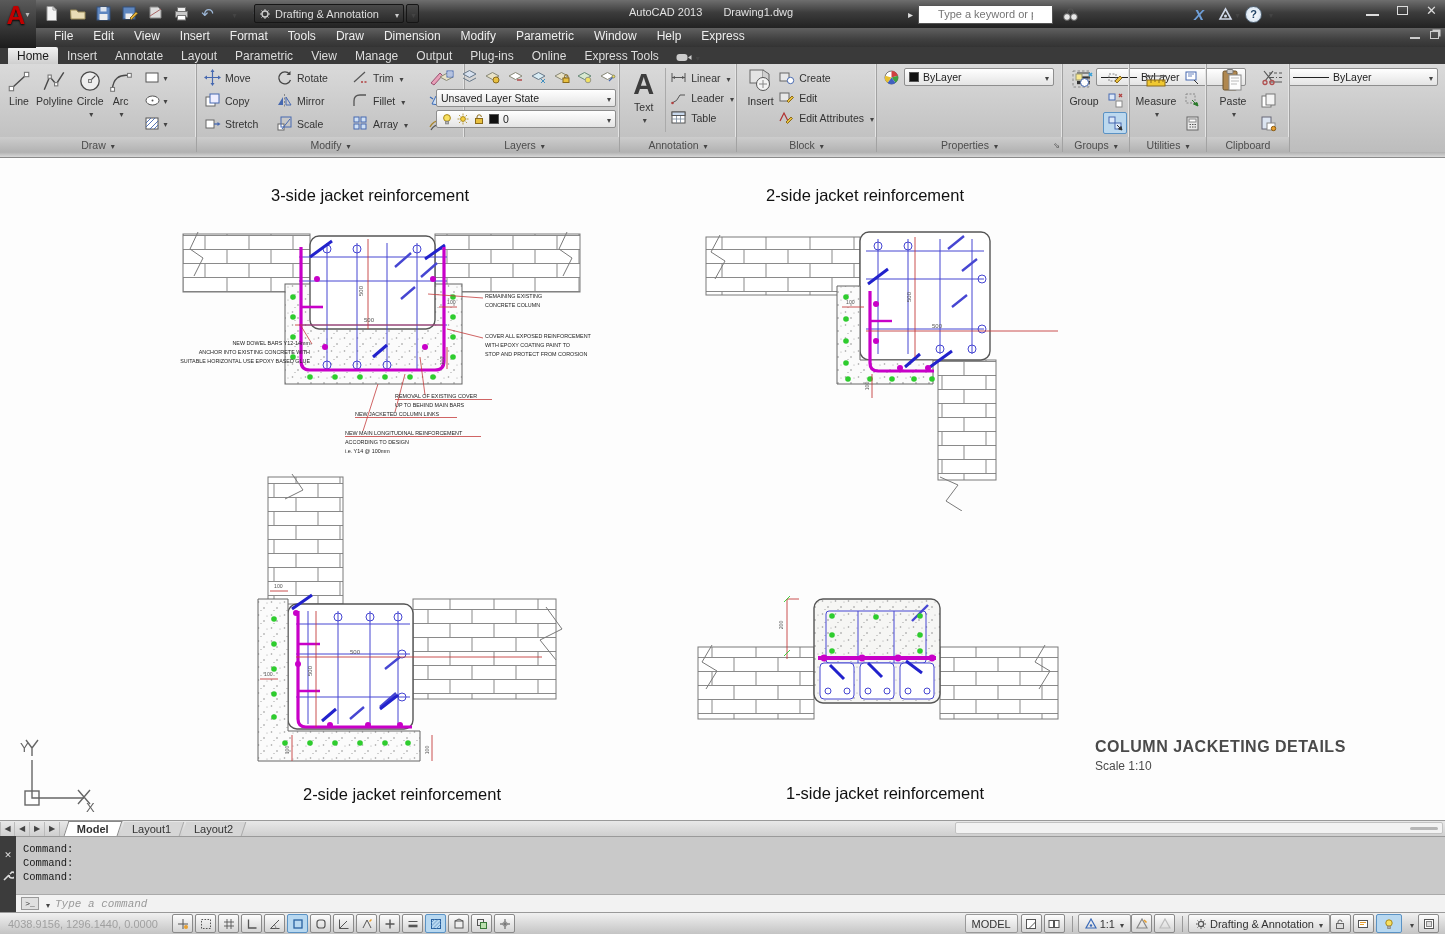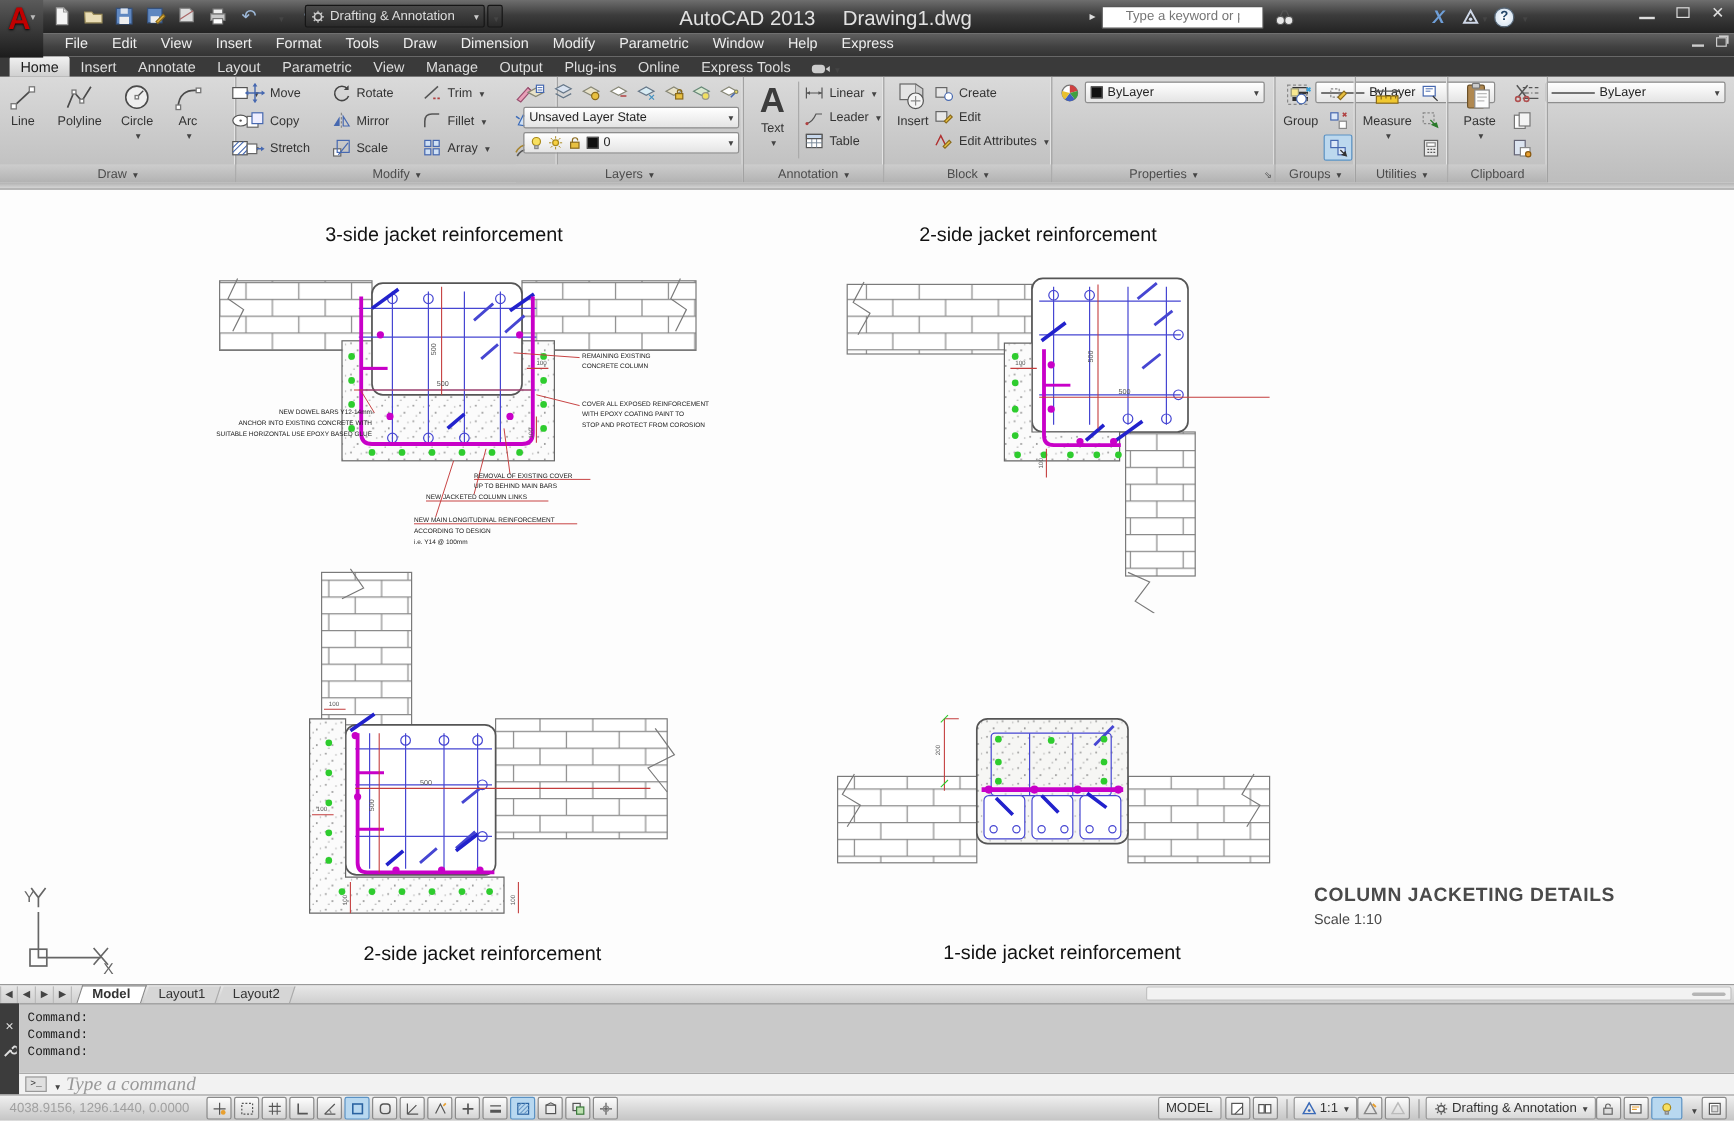--- a/index.html
+++ b/index.html
@@ -10,21 +10,21 @@
 .titlebar{top:0;left:0;width:1445px;height:28px;background:linear-gradient(#6e6e6e,#3c3c3c 45%,#222);color:#e8e8e8}
 .logo{left:0;top:0;width:36px;height:48px;background:linear-gradient(#5a5a5a,#1c1c1c);display:flex;align-items:flex-start;justify-content:center;z-index:5}
 .logoA{font-size:26px;font-weight:bold;color:#c00000;text-shadow:0 1px 2px #000;line-height:30px}
 .logodd{color:#bbb;font-size:8px;margin-top:10px}
 .qat{left:40px;top:3px;display:flex;gap:3px;align-items:center}
 .qbtn{width:23px;height:21px;display:flex;align-items:center;justify-content:center;border-radius:2px}
 .arrowglyph{font-size:15px;color:#9db8d8;line-height:15px}
 .wsdrop{left:254px;top:4px;width:150px;height:19px;background:linear-gradient(#4a4a4a,#2a2a2a);border:1px solid #161616;border-radius:2px;display:flex;align-items:center;padding:0 4px;gap:4px;color:#ddd;font-size:11px}
 .wsdrop .dd::after{color:#ccc}
 .wsext{left:406px;top:4px;width:13px;height:19px;background:linear-gradient(#4a4a4a,#2a2a2a);border:1px solid #161616;border-radius:2px;display:flex;align-items:center;justify-content:center}
-.apptitle{top:6px;left:688px;transform:translateX(-50%);font-size:17px;color:#e2e2e2;white-space:nowrap}
+.apptitle{top:6px;left:711px;transform:translateX(-50%);font-size:11px;color:#e2e2e2;white-space:nowrap}
 .apptitle b{font-weight:normal;margin-left:18px}
 .infocenter{left:908px;top:4px;display:flex;align-items:center;gap:5px}
 .icflyout{color:#ddd;font-size:10px}
 .icinput{width:135px;height:19px;border:1px solid #555;background:#fff;color:#888;font-size:11px;padding:0 19px;border-radius:1px}
 .icbtn{width:24px;height:20px;display:flex;align-items:center;justify-content:center}
 .xlogo{color:#6f9fd8;font-weight:bold;font-style:italic;font-size:15px}
 .helpbtn{width:17px;height:17px;border-radius:50%;background:radial-gradient(#fff,#cde);border:1px solid #567;color:#246;font-weight:bold;font-size:11px;display:flex;align-items:center;justify-content:center}
 .winbtns{right:8px;top:4px;display:flex;gap:18px;align-items:center}
 .wmin{width:13px;height:2px;background:#ddd;margin-top:8px}
 .wmax{width:11px;height:9px;border:1.5px solid #ddd}
@@ -80,21 +80,21 @@
 .ltab{padding:1px 10px;border-right:1px solid #aaa;transform:skewX(-18deg);background:#d6d6d6;margin-right:2px}
 .ltab>span{display:inline-block;transform:skewX(18deg)}
 .ltab.active{background:#fff;font-weight:bold;border:1px solid #888;border-bottom:none}
 .hscroll{position:absolute;right:2px;top:822px;width:488px;height:12px;background:#f2f2f2;border:1px solid #c2c2c2;border-radius:2px}
 .hthumb{position:absolute;right:4px;top:4px;width:28px;height:3px;background:#b5b5b5;border-radius:2px}
 
 .cmdstrip{top:836px;left:0;width:16px;height:76px;background:#3c3c3c;display:flex;flex-direction:column;align-items:center;padding-top:14px;gap:10px;color:#ddd}
 .cmdhist{top:836px;left:16px;width:1429px;height:58px;background:#c9c9c9;border-top:1px solid #9a9a9a;font-family:"Liberation Mono",monospace;font-size:10.5px;color:#1a1a1a;padding:5px 0 0 7px;line-height:14px}
 .cmdline{top:894px;left:16px;width:1429px;height:18px;background:#f2f2f2;border-top:1px solid #aaa;display:flex;align-items:center;gap:5px;padding-left:5px}
 .promptbtn{width:18px;height:13px;background:#e0e0e0;border:1px solid #999;font-family:"Liberation Mono",monospace;font-size:8px;display:flex;align-items:center;justify-content:center;color:#333}
-.promptxt{font-family:Liberation Serif, serif;font-style:italic;color:#999;font-size:16px}
+.promptxt{font-family:Liberation Mono, monospace;font-style:italic;color:#999;font-size:11px}
 
 .statusbar{top:912px;left:0;width:1445px;height:22px;background:linear-gradient(#f0f0f0,#c4c4c4);border-top:1px solid #999;display:flex;align-items:center}
 .coords{width:172px;padding-left:8px;font-size:11px;color:#a0a0a0;white-space:nowrap}
 .sbtn{width:21px;height:19px;border:1px solid #8a8a8a;border-radius:2px;background:linear-gradient(#fdfdfd,#d4d4d4);margin-right:2px;display:flex;align-items:center;justify-content:center}
 .sbtn.on{background:#b8d8f0;border-color:#5a92c4}
 .sdiv{width:1px;height:16px;background:#999;margin:0 5px}
 .stext{font-size:11px;color:#333;display:flex;align-items:center;gap:3px;padding:0 6px;height:19px;border:1px solid transparent}
 .stext.btn{border:1px solid #999;border-radius:2px;background:linear-gradient(#fbfbfb,#d8d8d8)}
 .sright{margin-left:auto;display:flex;align-items:center;padding-right:4px}
 </style>
@@ -241,21 +241,21 @@
         <rect x="0.5" y="1" width="11" height="7" rx="3" fill="#ccc"></rect>
         <path d="M12 4.5l3.5-2.5v5z" fill="#ccc"></path>
       </svg>
       <span class="dd"></span>
     </span>
 </div>
 
 <div class="abs ribbon">
 
   <div class="panel" style="left:0;width:197px">
-    <div class="pbody" style="gap:16px;padding-left:4px">
+    <div class="pbody" style="gap:4px;padding-left:4px">
       <div class="bigb">
         <svg class="i24" viewBox="0 0 24 24">
             <path d="M5 19L19 6" stroke="#4a4a4a" stroke-width="1.3"></path>
             <rect x="3" y="17" width="4" height="4" fill="#fff" stroke="#777"></rect>
             <rect x="17" y="4" width="4" height="4" fill="#fff" stroke="#777"></rect>
           </svg>
         <span class="blab">Line</span>
       </div>
       <div class="bigb">
         <svg class="i24" viewBox="0 0 24 24">

